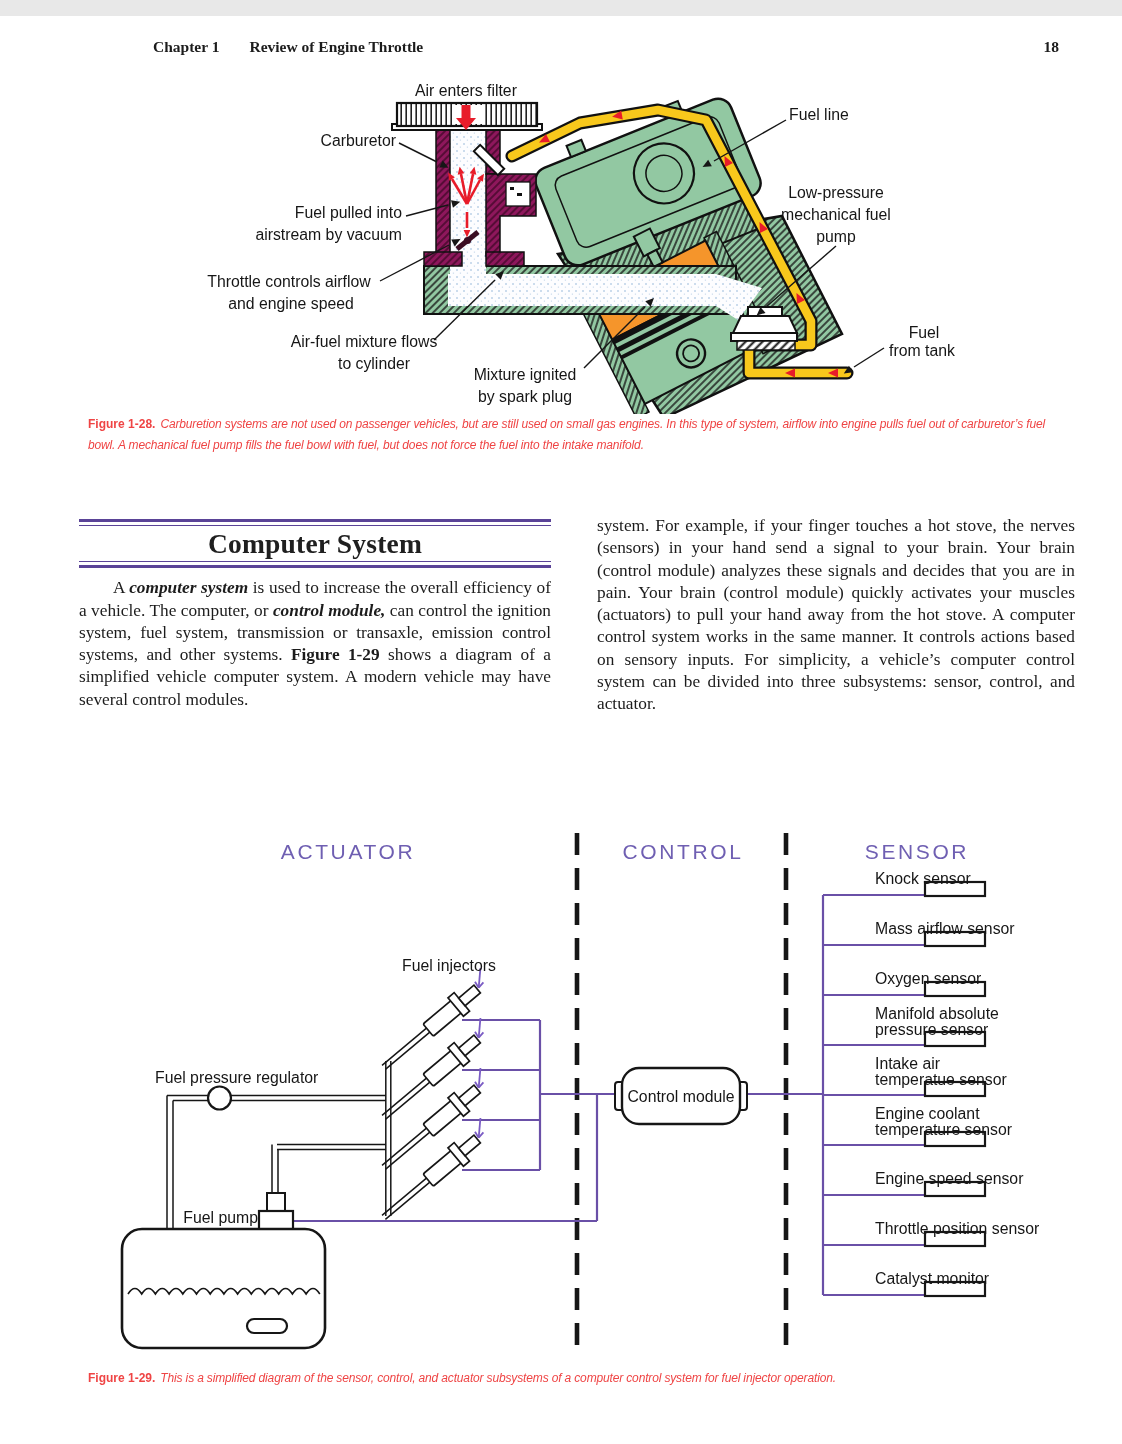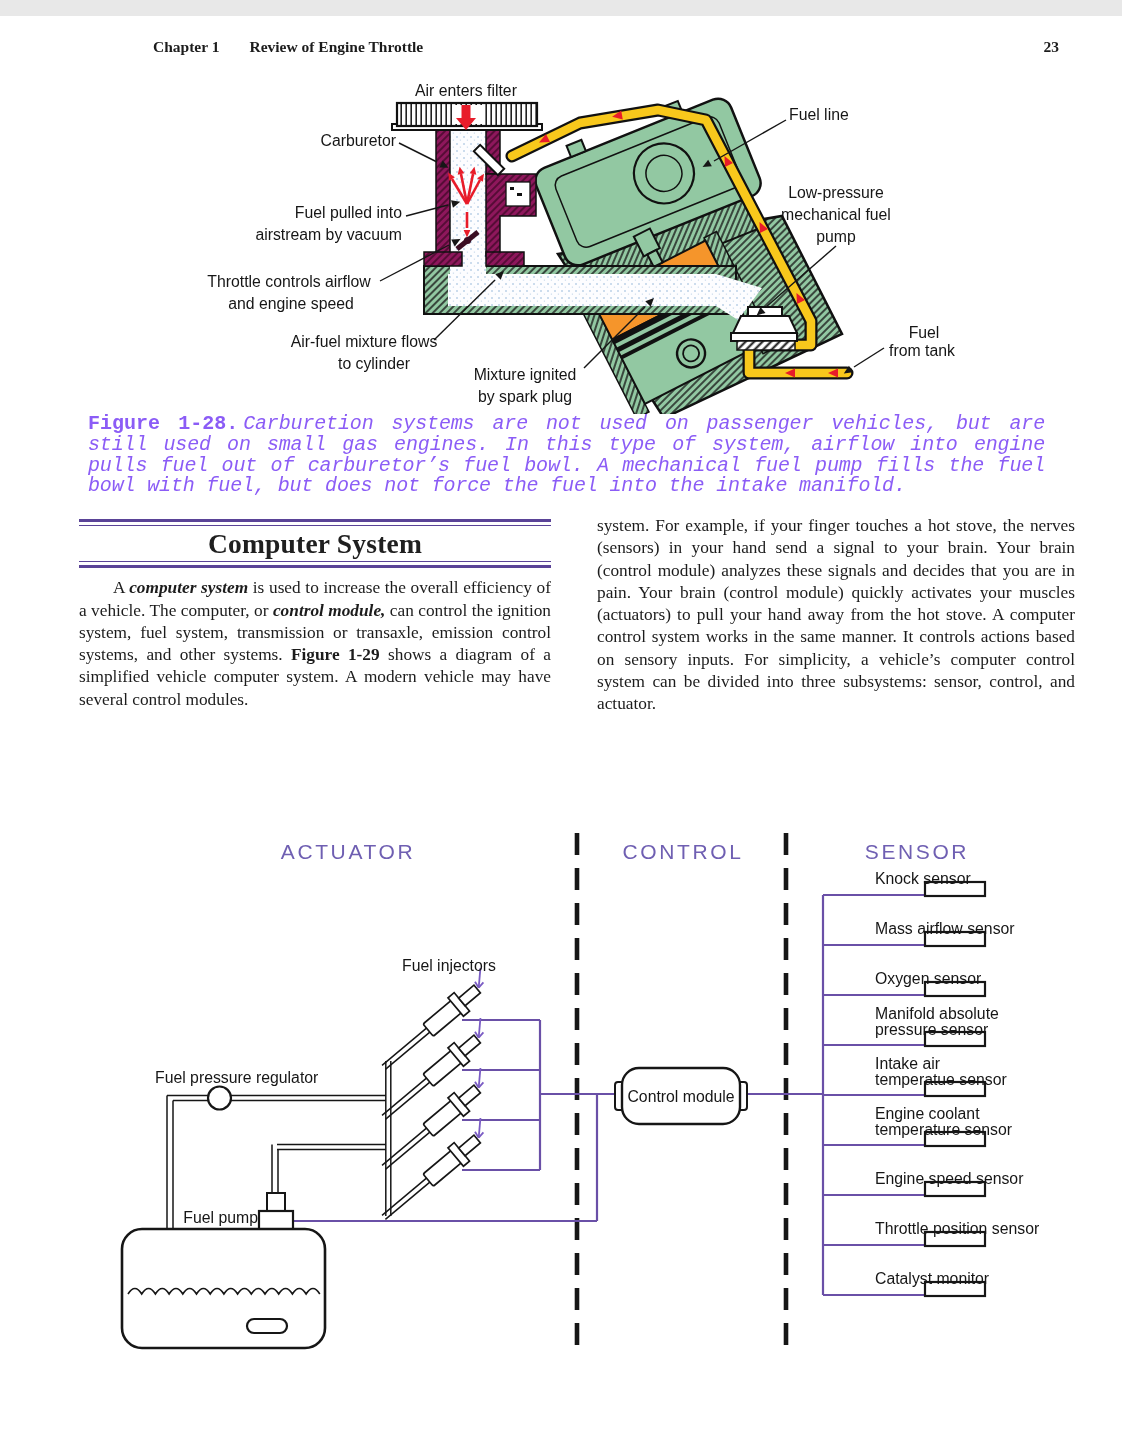--- a/index.html
+++ b/index.html
@@ -4,22 +4,22 @@
 <style>
   html,body{margin:0;padding:0;background:#e8e8e8;}
   .page{position:relative;width:1122px;height:1444px;background:#ffffff;margin:16px auto;
         font-family:"Liberation Serif",serif;color:#1c1c1c;overflow:hidden;}
   
   .runhead{position:absolute;left:153px;top:22px;width:906px;display:flex;
            font-family:"Liberation Serif",serif;font-weight:bold;font-size:15.5px;}
   .runhead .chap{margin-right:30px;}
   .runhead .pageno{margin-left:auto;}
   
-  .caption{position:absolute;left:88px;width:957px;font-family:Liberation Mono, monospace;
-           font-style:italic;font-size:20px;line-height:20.8px;color:#8b5cf6;text-align:justify;
+  .caption{position:absolute;left:88px;width:957px;font-family:Liberation Sans, sans-serif;
+           font-style:italic;font-size:12px;line-height:20.8px;color:#ef4444;text-align:justify;
            letter-spacing:-0.15px;}
   .cap-lead{font-weight:bold;font-style:normal;margin-right:5px;letter-spacing:0;}
   
   .col{position:absolute;text-align:justify;font-size:17.3px;line-height:22.3px;}
   .col p{margin:0;text-indent:34px;}
   .col p.noindent{text-indent:0;}
   .col p + p{margin-top:0;}
   .bi{font-weight:bold;font-style:italic;}
   .b{font-weight:bold;font-family:Liberation Serif, serif;}
   .head-block{margin-bottom:9px;}
@@ -35,21 +35,21 @@
   svg text.hdr29{font-size:21px;fill:#6f5fb2;letter-spacing:2.6px;}
 </style>
 </head>
 <body>
 
 <div class="page">
 
   <div class="runhead">
     <span class="chap">Chapter 1</span>
     <span>Review of Engine Throttle</span>
-    <span class="pageno">23</span>
+    <span class="pageno">18</span>
   </div>
 
   <svg class="fig" style="left:180px;top:58px" width="810" height="340" viewBox="180 58 810 340">
     <defs>
       <pattern id="hatchG" width="5" height="5" patternUnits="userSpaceOnUse" patternTransform="rotate(45)">
         <rect width="5" height="5" fill="#92c8a2"></rect>
         <line x1="1" y1="0" x2="1" y2="5" stroke="#1b1b1b" stroke-width="1.5"></line>
       </pattern>
       <pattern id="hatchM" width="5" height="5" patternUnits="userSpaceOnUse" patternTransform="rotate(45)">
         <rect width="5" height="5" fill="#8e175c"></rect>
@@ -381,14 +381,17 @@
     <text x="875" y="1019">pressure sensor</text>
     <text x="875" y="1053">Intake air</text>
     <text x="875" y="1069">temperatue sensor</text>
     <text x="875" y="1103">Engine coolant</text>
     <text x="875" y="1119">temperature sensor</text>
     <text x="875" y="1168">Engine speed sensor</text>
     <text x="875" y="1218">Throttle position sensor</text>
     <text x="875" y="1268">Catalyst monitor</text>
   </svg>
 
+  <div class="caption" style="top:1352px">
+    <span class="cap-lead">Figure 1-29.</span><span>This is a simplified diagram of the sensor, control, and actuator subsystems of a computer control system for fuel injector operation.</span>
+  </div>
 
 </div>
 
 </body></html>

